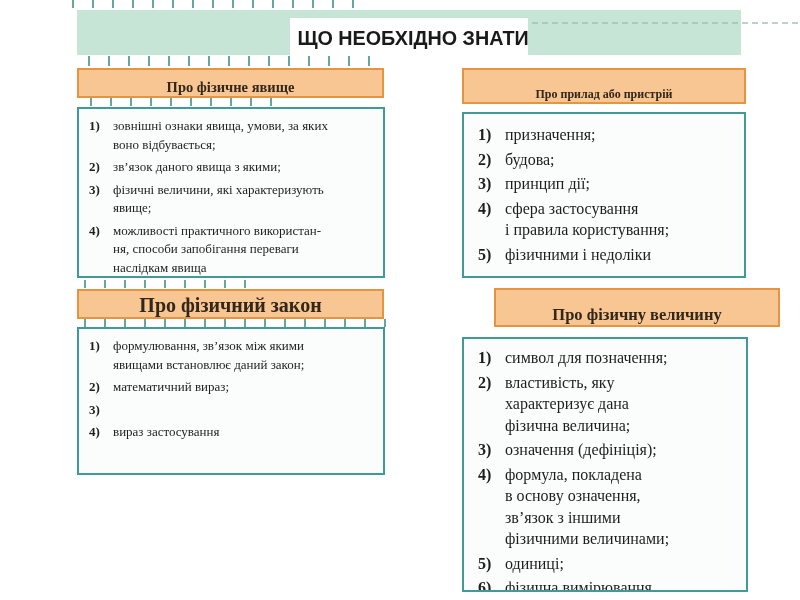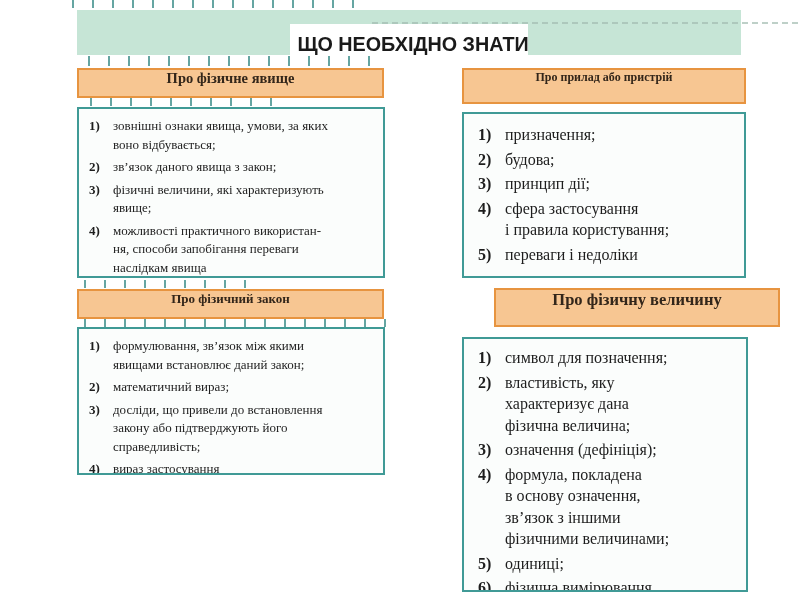--- a/index.html
+++ b/index.html
@@ -30,21 +30,21 @@
     background:var(--banner-color,#c6e5d6);
   }
   .dashes{
     position:absolute;
     left:295px;top:12px;width:446px;height:0;
     border-top:2px dashed #a3bdb2;
     opacity:.7;
   }
   .title-box{
     position:absolute;
-    left:290px;top:24px;width:238px;height:39px;
+    left:290px;top:18px;width:238px;height:39px;
     background:var(--title-box-color,#ffffff);
     text-align:center;
   }
   .title-box span{
     display:inline-block;
     line-height:39px;
     font-family:"Liberation Sans","DejaVu Sans",sans-serif;
     font-weight:700;
     font-size:21px;
     letter-spacing:0;
@@ -55,25 +55,25 @@
   }
 
   .hdr{
     position:absolute;
     box-sizing:border-box;
     background:var(--header-fill,#f7c692);
     border:2px solid var(--header-border,#e79440);
     text-align:center;
     font-weight:700;
     color:#33261a;
-    display:flex;align-items:flex-start;justify-content:center;
+    display:flex;align-items:flex-end;justify-content:center;
   }
   .hdr-1{left:77px;top:68px;width:307px;height:30px;font-size:14.5px;}
   .hdr-2{left:462px;top:68px;width:284px;height:36px;font-size:12px;}
-  .hdr-3{left:77px;top:289px;width:307px;height:30px;font-size:13px;}
+  .hdr-3{left:77px;top:289px;width:307px;height:30px;font-size:20px;}
   .hdr-4{left:462px;top:288px;width:286px;height:39px;font-size:16.5px;margin-left:32px;}
 
   .content{
     position:absolute;
     box-sizing:border-box;
     background:var(--box-fill,#fbfdfc);
     border:2px solid var(--box-border,#409a96);
     color:#1d1d1d;
     overflow:hidden;
   }
@@ -112,21 +112,21 @@
     <span>Про фізичне явище</span>
   </div>
   <div class="content box-1">
       <div class="li">
         <span class="num">1)</span>
         <span class="txt">зовнішні ознаки явища, умови, за яких
 воно відбувається;</span>
       </div>
       <div class="li">
         <span class="num">2)</span>
-        <span class="txt">зв’язок даного явища з закон;</span>
+        <span class="txt">зв’язок даного явища з якими;</span>
       </div>
       <div class="li">
         <span class="num">3)</span>
         <span class="txt">фізичні величини, які характеризують
 явище;</span>
       </div>
       <div class="li">
         <span class="num">4)</span>
         <span class="txt">можливості практичного використан-
 ня, способи запобігання переваги
@@ -150,42 +150,39 @@
         <span class="num">3)</span>
         <span class="txt">принцип дії;</span>
       </div>
       <div class="li">
         <span class="num">4)</span>
         <span class="txt">сфера застосування
 і правила користування;</span>
       </div>
       <div class="li">
         <span class="num">5)</span>
-        <span class="txt">переваги і недоліки</span>
+        <span class="txt">фізичними і недоліки</span>
       </div>
     </div>
 
   <div class="hdr hdr-3">
     <span>Про фізичний закон</span>
   </div>
   <div class="content box-3">
       <div class="li">
         <span class="num">1)</span>
         <span class="txt">формулювання, зв’язок між якими
 явищами встановлює даний закон;</span>
       </div>
       <div class="li">
         <span class="num">2)</span>
         <span class="txt">математичний вираз;</span>
       </div>
       <div class="li">
         <span class="num">3)</span>
-        <span class="txt">досліди, що привели до встановлення
-закону або підтверджують його
-справедливість;</span>
       </div>
       <div class="li">
         <span class="num">4)</span>
         <span class="txt">вираз застосування</span>
       </div>
     </div>
 
   <div class="hdr hdr-4">
     <span>Про фізичну величину</span>
   </div>

